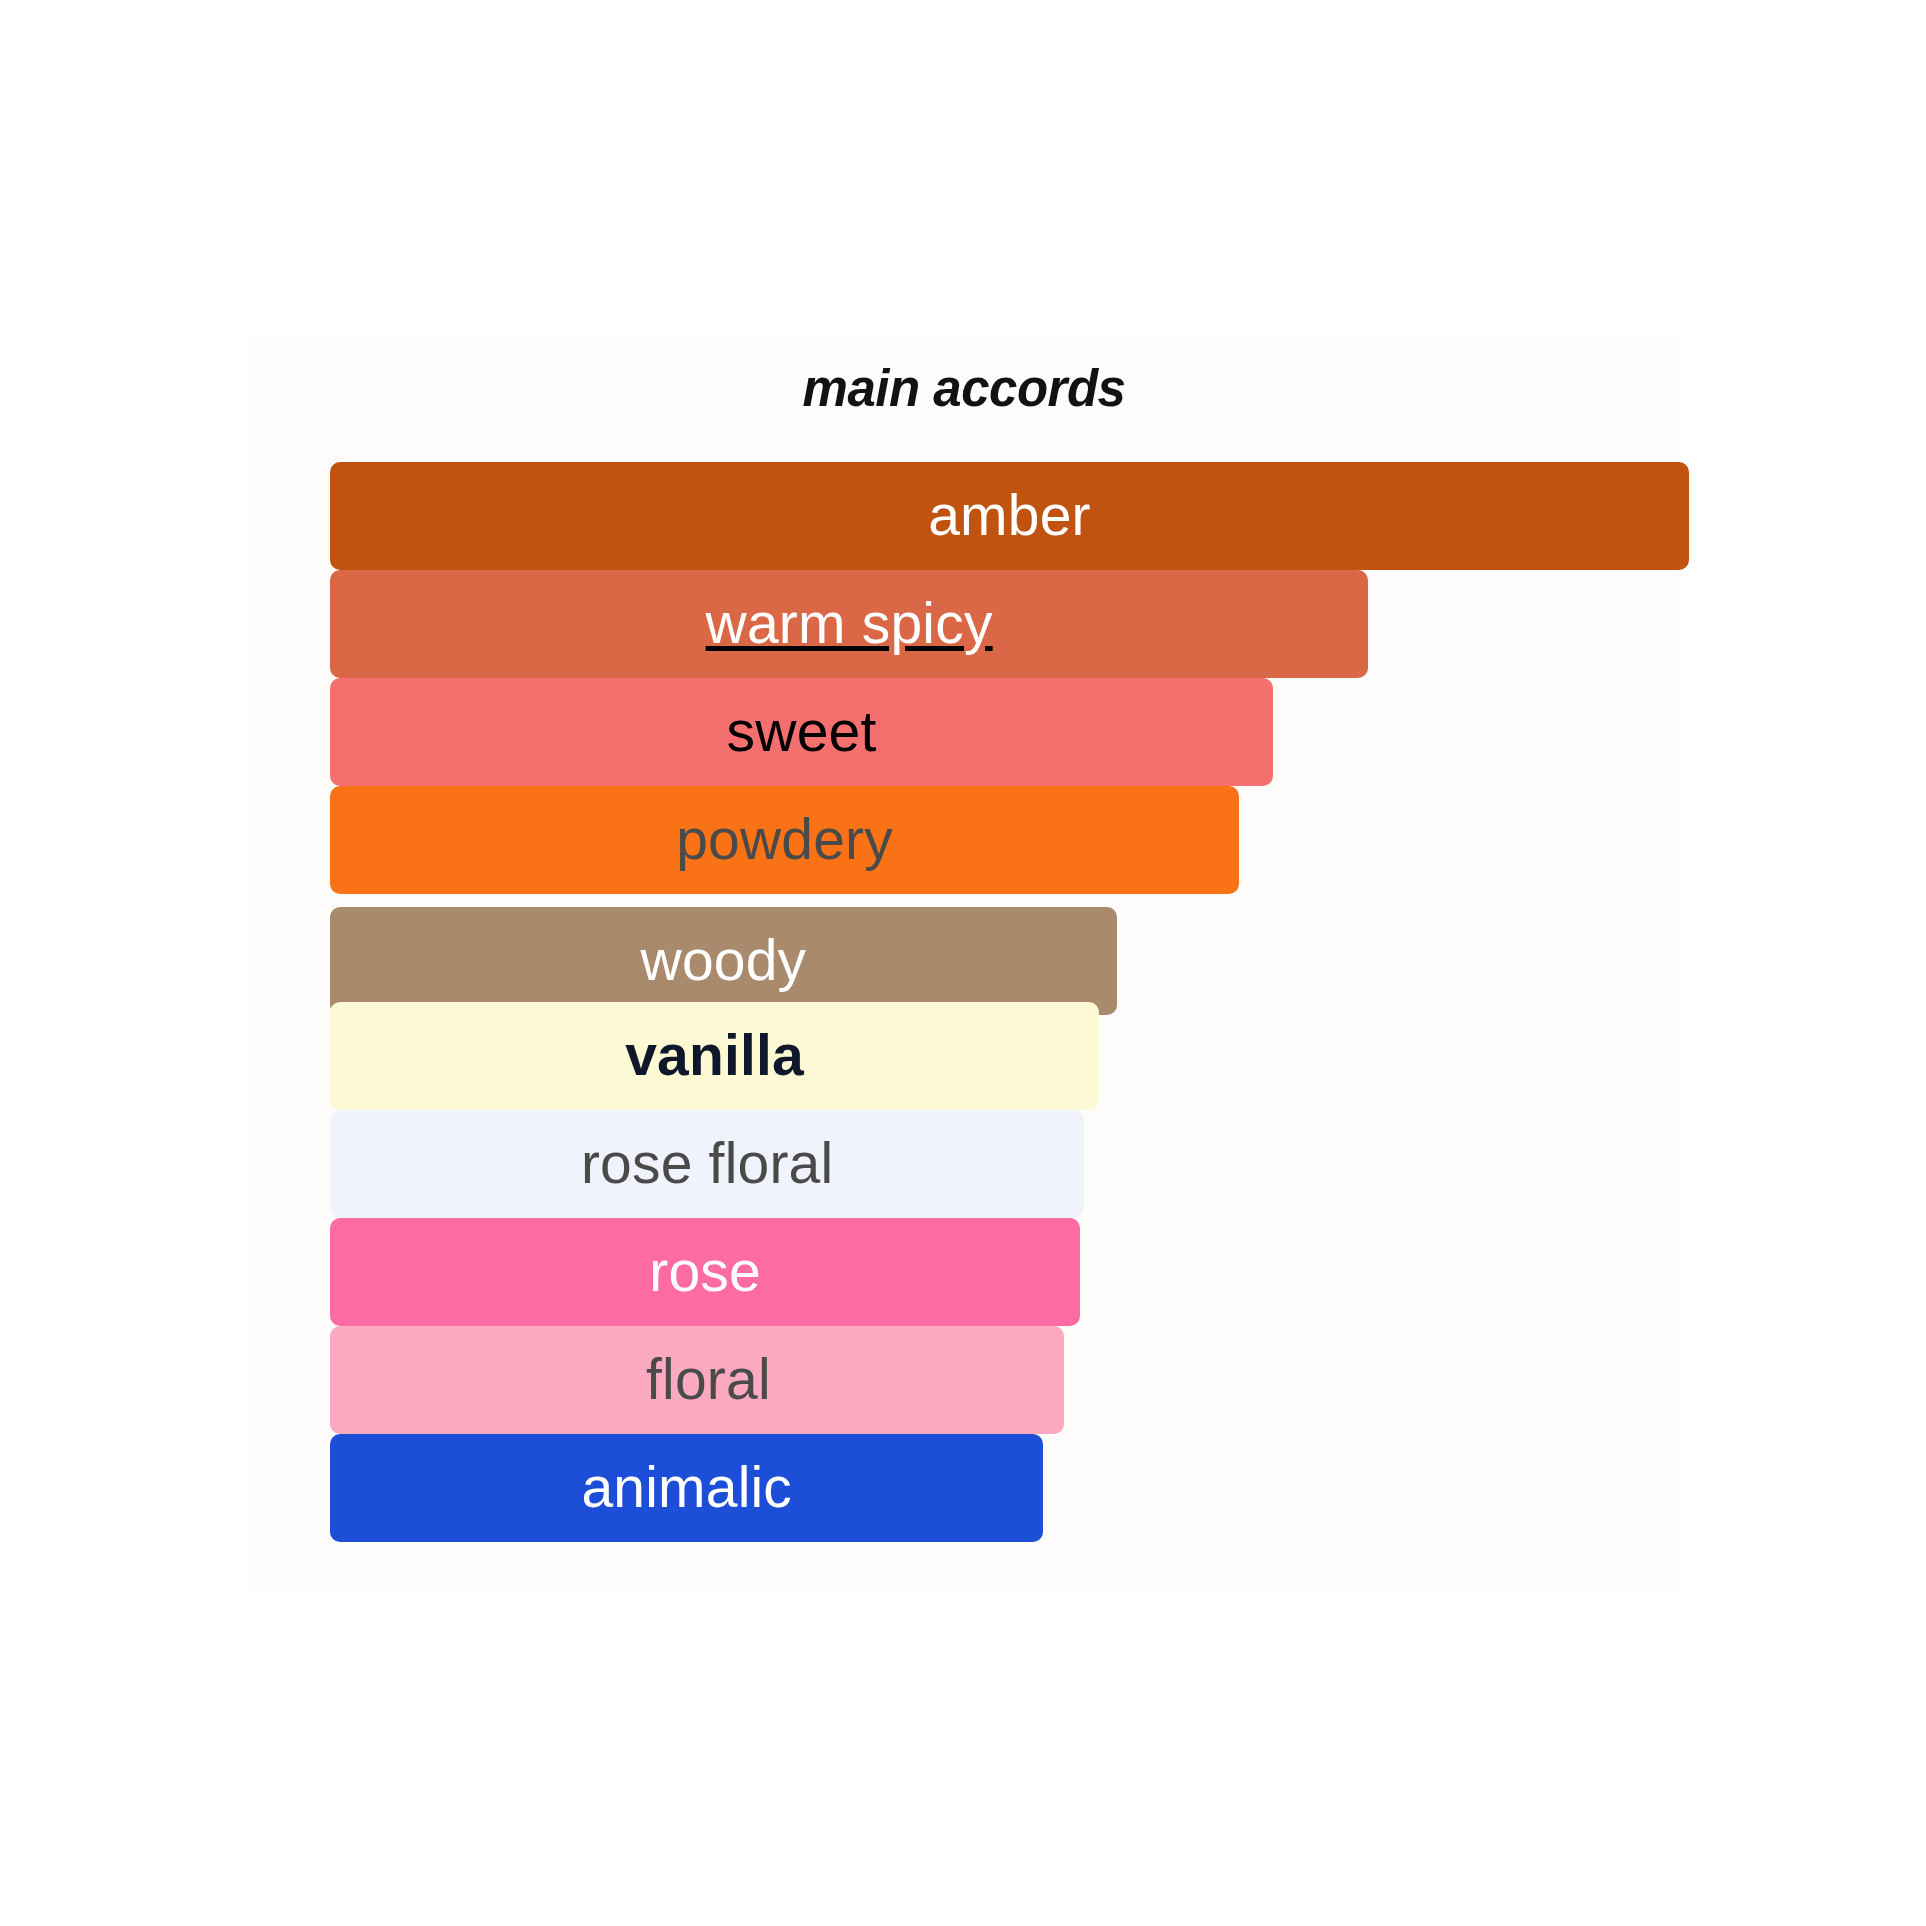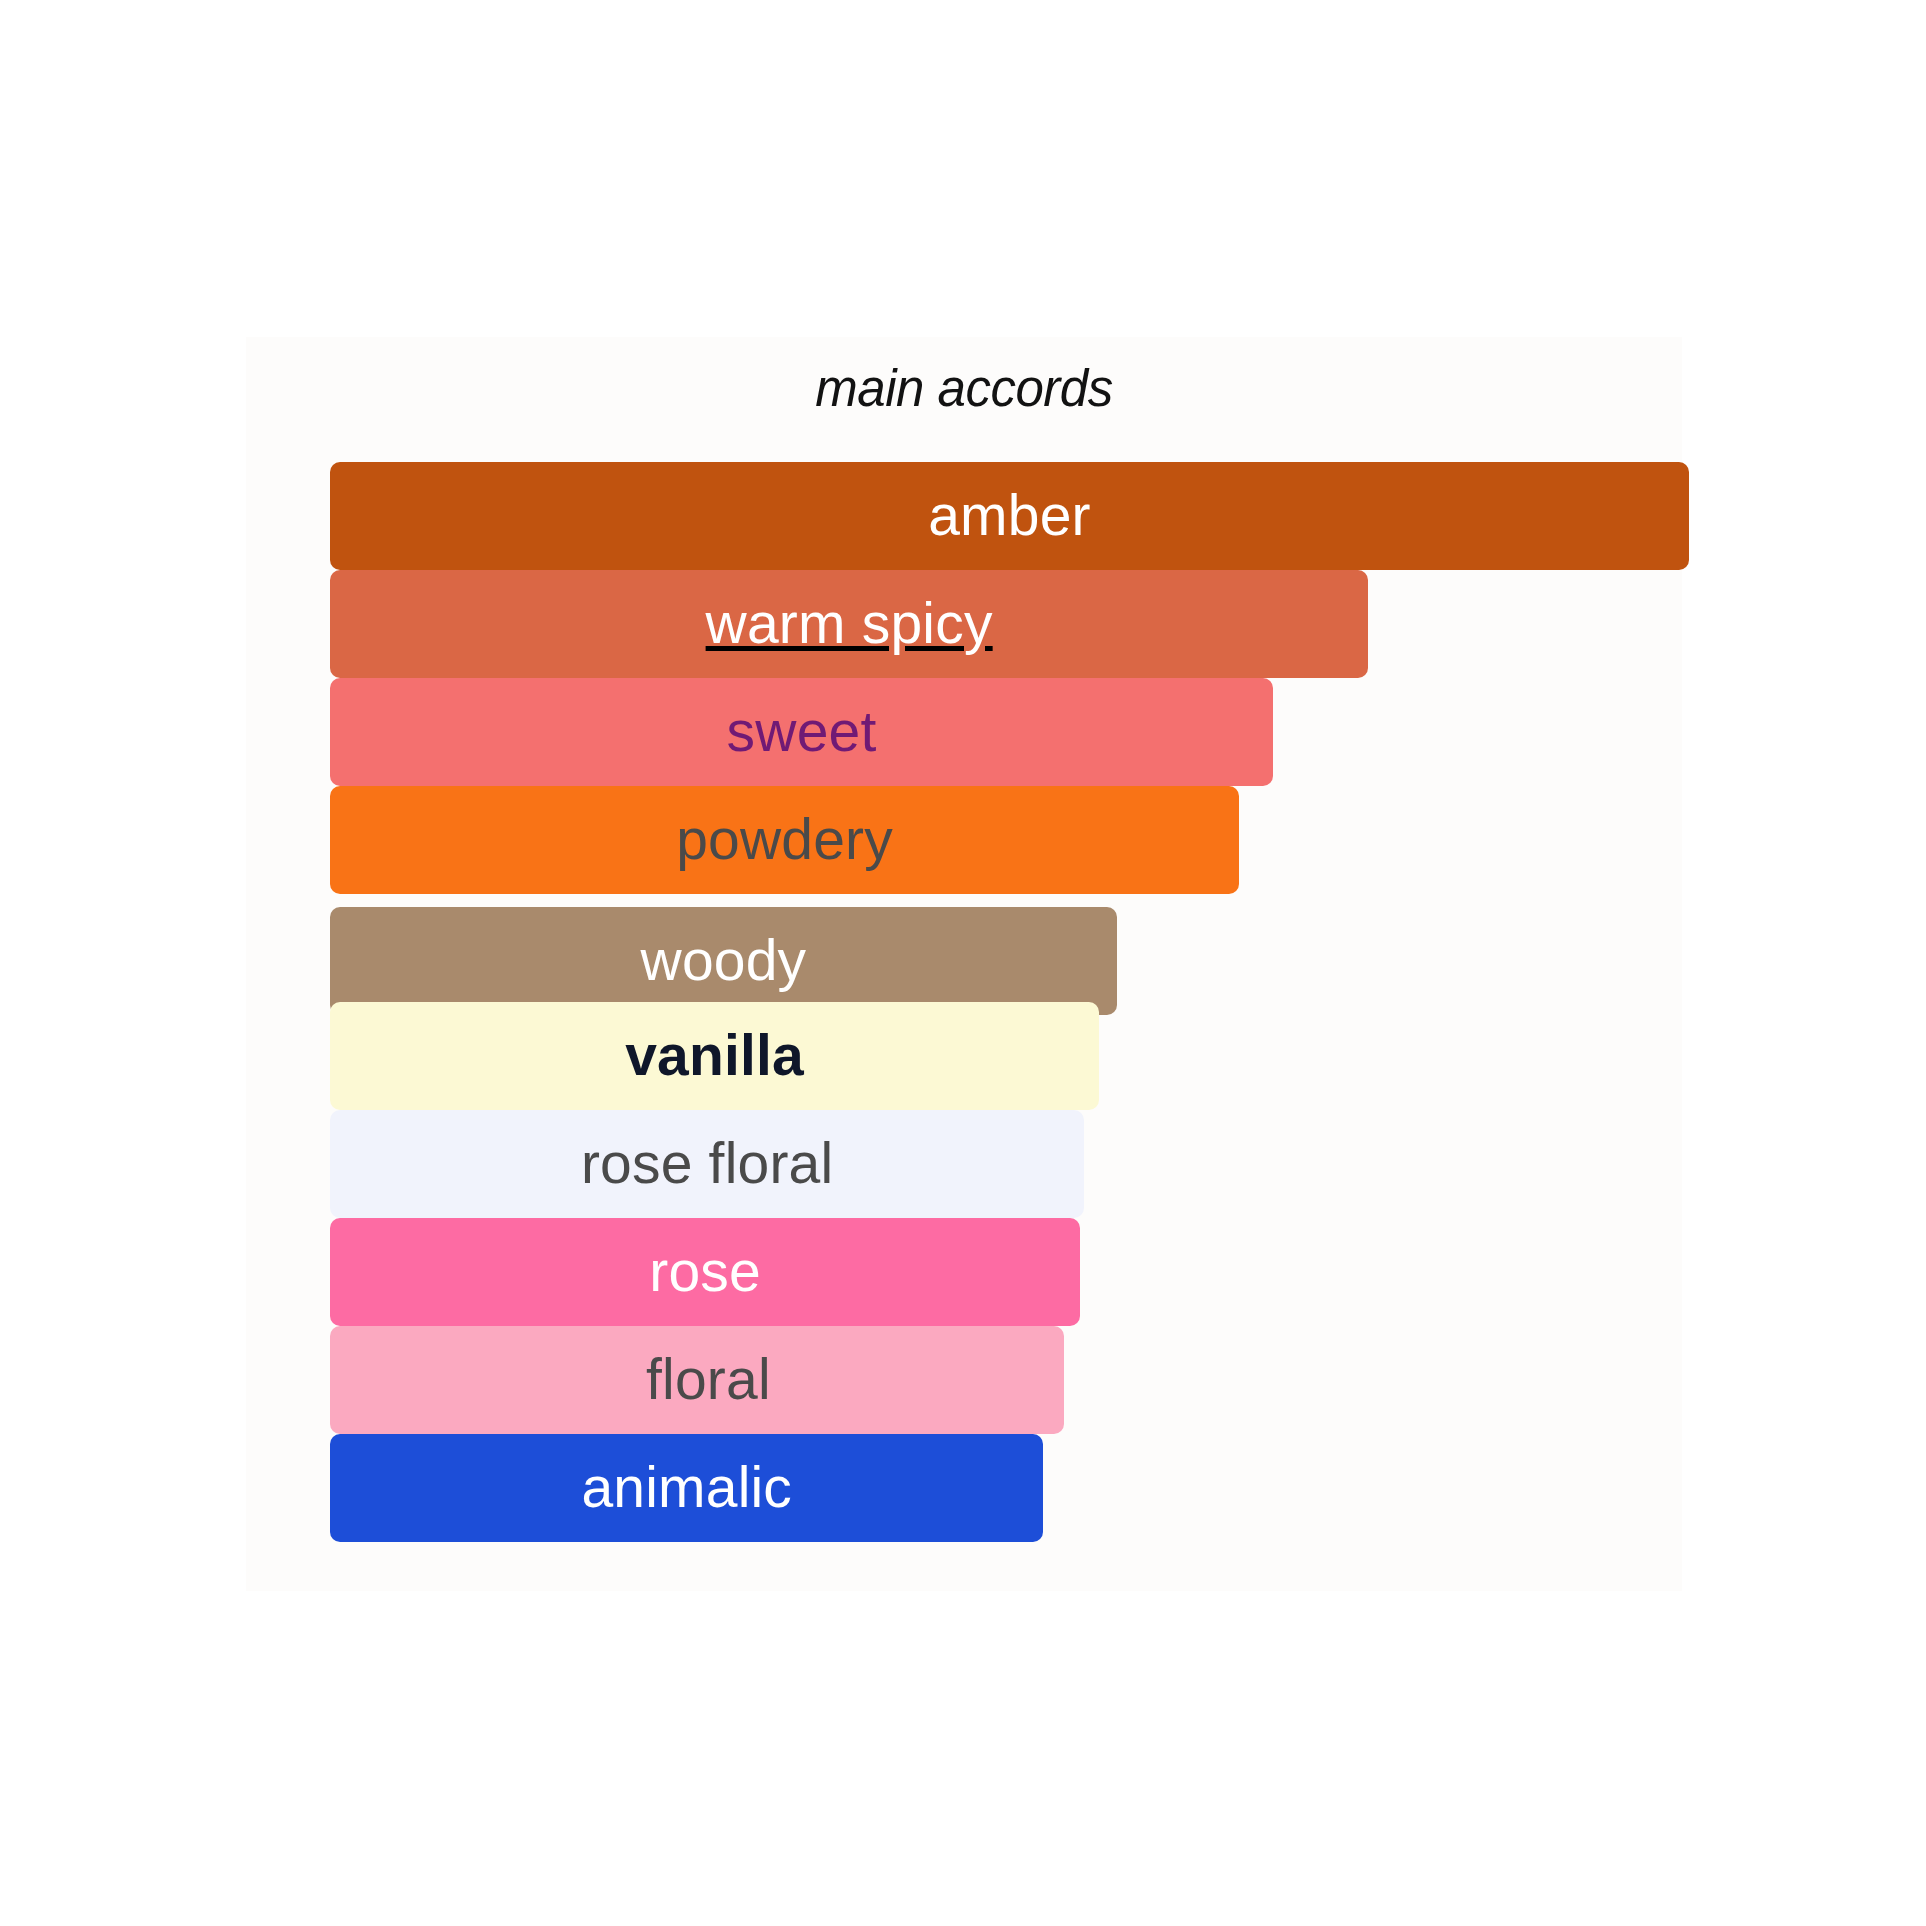--- a/index.html
+++ b/index.html
@@ -30,21 +30,21 @@
     background: #fdfcfb;
   }
   
   #accords-title {
     position: absolute;
     left: 0;
     top: 22px;
     width: 1436px;
     text-align: center;
     font-family: "Liberation Sans", sans-serif;
-    font-weight: normal;
+    font-weight: bold;
     font-style: italic;
     font-size: 51px;
     letter-spacing: -0.5px;
     color: #121212;
     white-space: nowrap;
   }
   
   #accords-bars {
     position: absolute;
     left: 76px;           
@@ -92,21 +92,21 @@
             <span class="accord-label" style="color: rgb(255, 255, 255);">amber</span>
           </div>
         </div>
         <div class="accord-row">
           <div class="accord-bar" style="width: 76.4%; background: rgb(218, 103, 69); text-decoration: underline;">
             <span class="accord-label" style="color: rgb(255, 255, 255);">warm spicy</span>
           </div>
         </div>
         <div class="accord-row">
           <div class="accord-bar" style="width: 69.4%; background: rgb(244, 112, 111);">
-            <span class="accord-label" style="color: #701a75;">sweet</span>
+            <span class="accord-label" style="color: #000000;">sweet</span>
           </div>
         </div>
         <div class="accord-row">
           <div class="accord-bar" style="width: 66.9%; background: #f97316;">
             <span class="accord-label" style="color: rgb(74, 74, 74);">powdery</span>
           </div>
         </div>
         <div class="accord-row">
           <div class="accord-bar" style="width: 57.9%; background: rgb(169, 138, 108); margin-top: 13px;">
             <span class="accord-label" style="color: rgb(255, 255, 255);">woody</span>

